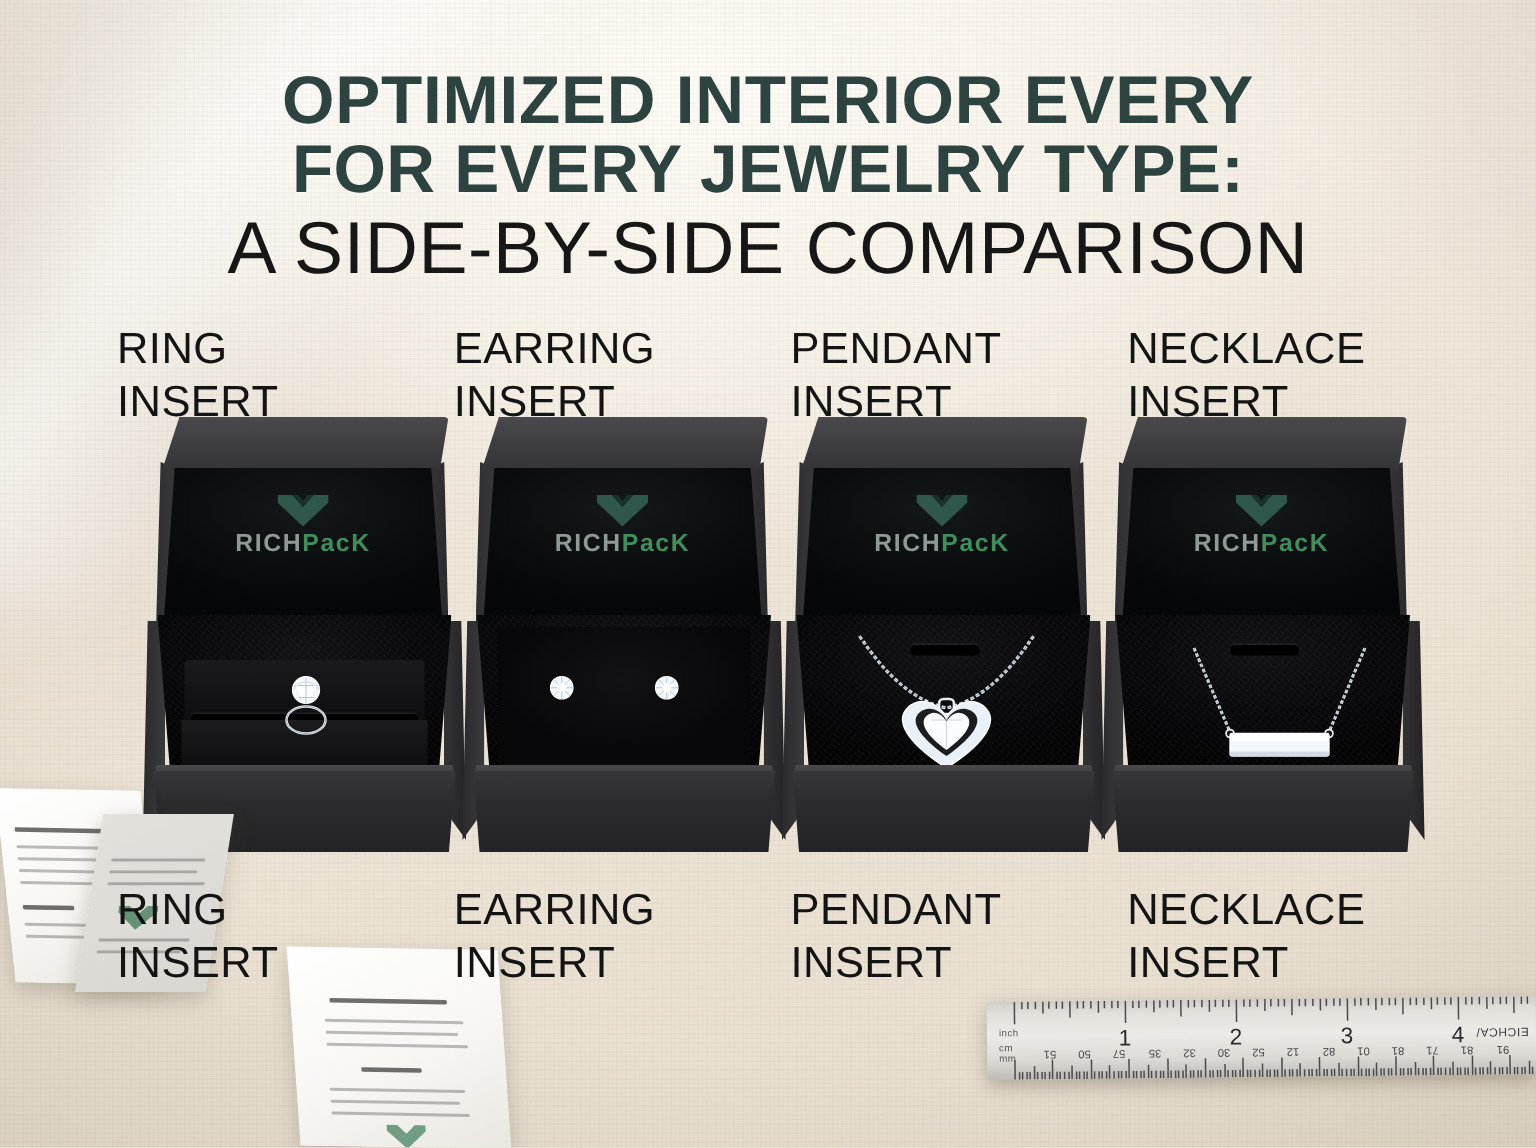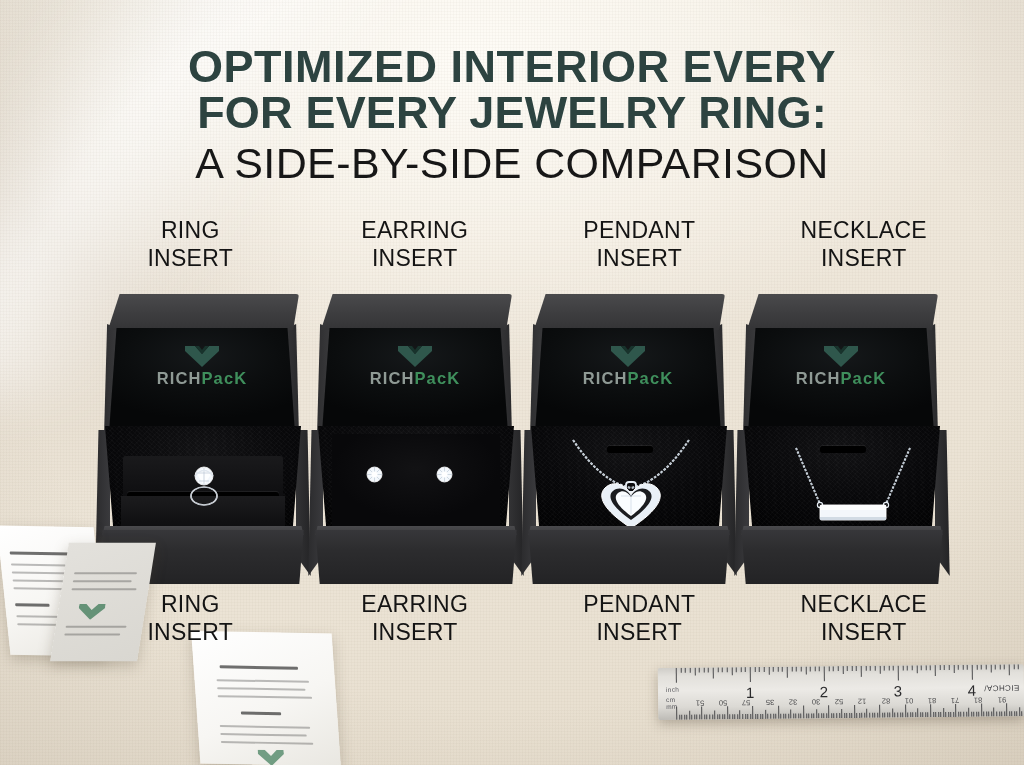--- a/index.html
+++ b/index.html
@@ -57,58 +57,58 @@
     white-space: nowrap;
   }
   .hl-1, .hl-2 {
     color: #2d4340;
     font-size: 45px;
     text-shadow: 0 1px 0 rgba(255,255,255,0.4);
   }
   .hl-2 { letter-spacing: 0.2px; }
   .hl-3 {
     color: #171717;
-    font-size: 43px;
+    font-size: 49px;
     font-weight: 400;
     letter-spacing: 0.4px;
     margin-top: 4px;
   }
 
   
   .label-row {
     position: absolute;
     left: 78px; width: 898px;
     display: flex;
     z-index: 7;
     pointer-events: none;
   }
   #labels-top { top: 216px; }
   #labels-bottom { top: 590px; }
   .col-label {
     flex: 1;
-    text-align: center;
+    text-align: left;
     color: #141414;
-    font-size: 23px;
+    font-size: 29px;
     font-weight: 400;
     line-height: 1.22;
     letter-spacing: 0.3px;
   }
   .col-label .l2 { display: block; }
 
   
   #boxes {
     position: absolute;
     left: 78px; top: 278px;
     width: 898px; height: 295px;
     z-index: 4;
   }
   .box-wrap {
     position: absolute;
     width: 218px; height: 268px;
-    top: 16px;
+    top: 0;
   }
   .box-wrap.b0 { left: 16px; }
   .box-wrap.b1 { left: 229px; }
   .box-wrap.b2 { left: 442px; }
   .box-wrap.b3 { left: 655px; }
 
   
   .ground-shadow {
     position: absolute;
     left: 4px; bottom: -6px;
@@ -342,21 +342,21 @@
 </style>
 </head>
 <body>
 
 <div id="scene">
   <div id="light-sweep"></div>
   <div id="linen"></div>
 
   <div id="headline">
     <span class="hl-line hl-1">OPTIMIZED INTERIOR EVERY</span>
-    <span class="hl-line hl-2">FOR EVERY JEWELRY RING:</span>
+    <span class="hl-line hl-2">FOR EVERY JEWELRY TYPE:</span>
     <span class="hl-line hl-3">A SIDE-BY-SIDE COMPARISON</span>
   </div>
 
   <div class="label-row" id="labels-top">
     <div class="col-label">
       <span>RING</span>
       <span class="l2">INSERT</span>
     </div>
     <div class="col-label">
       <span>EARRING</span>

